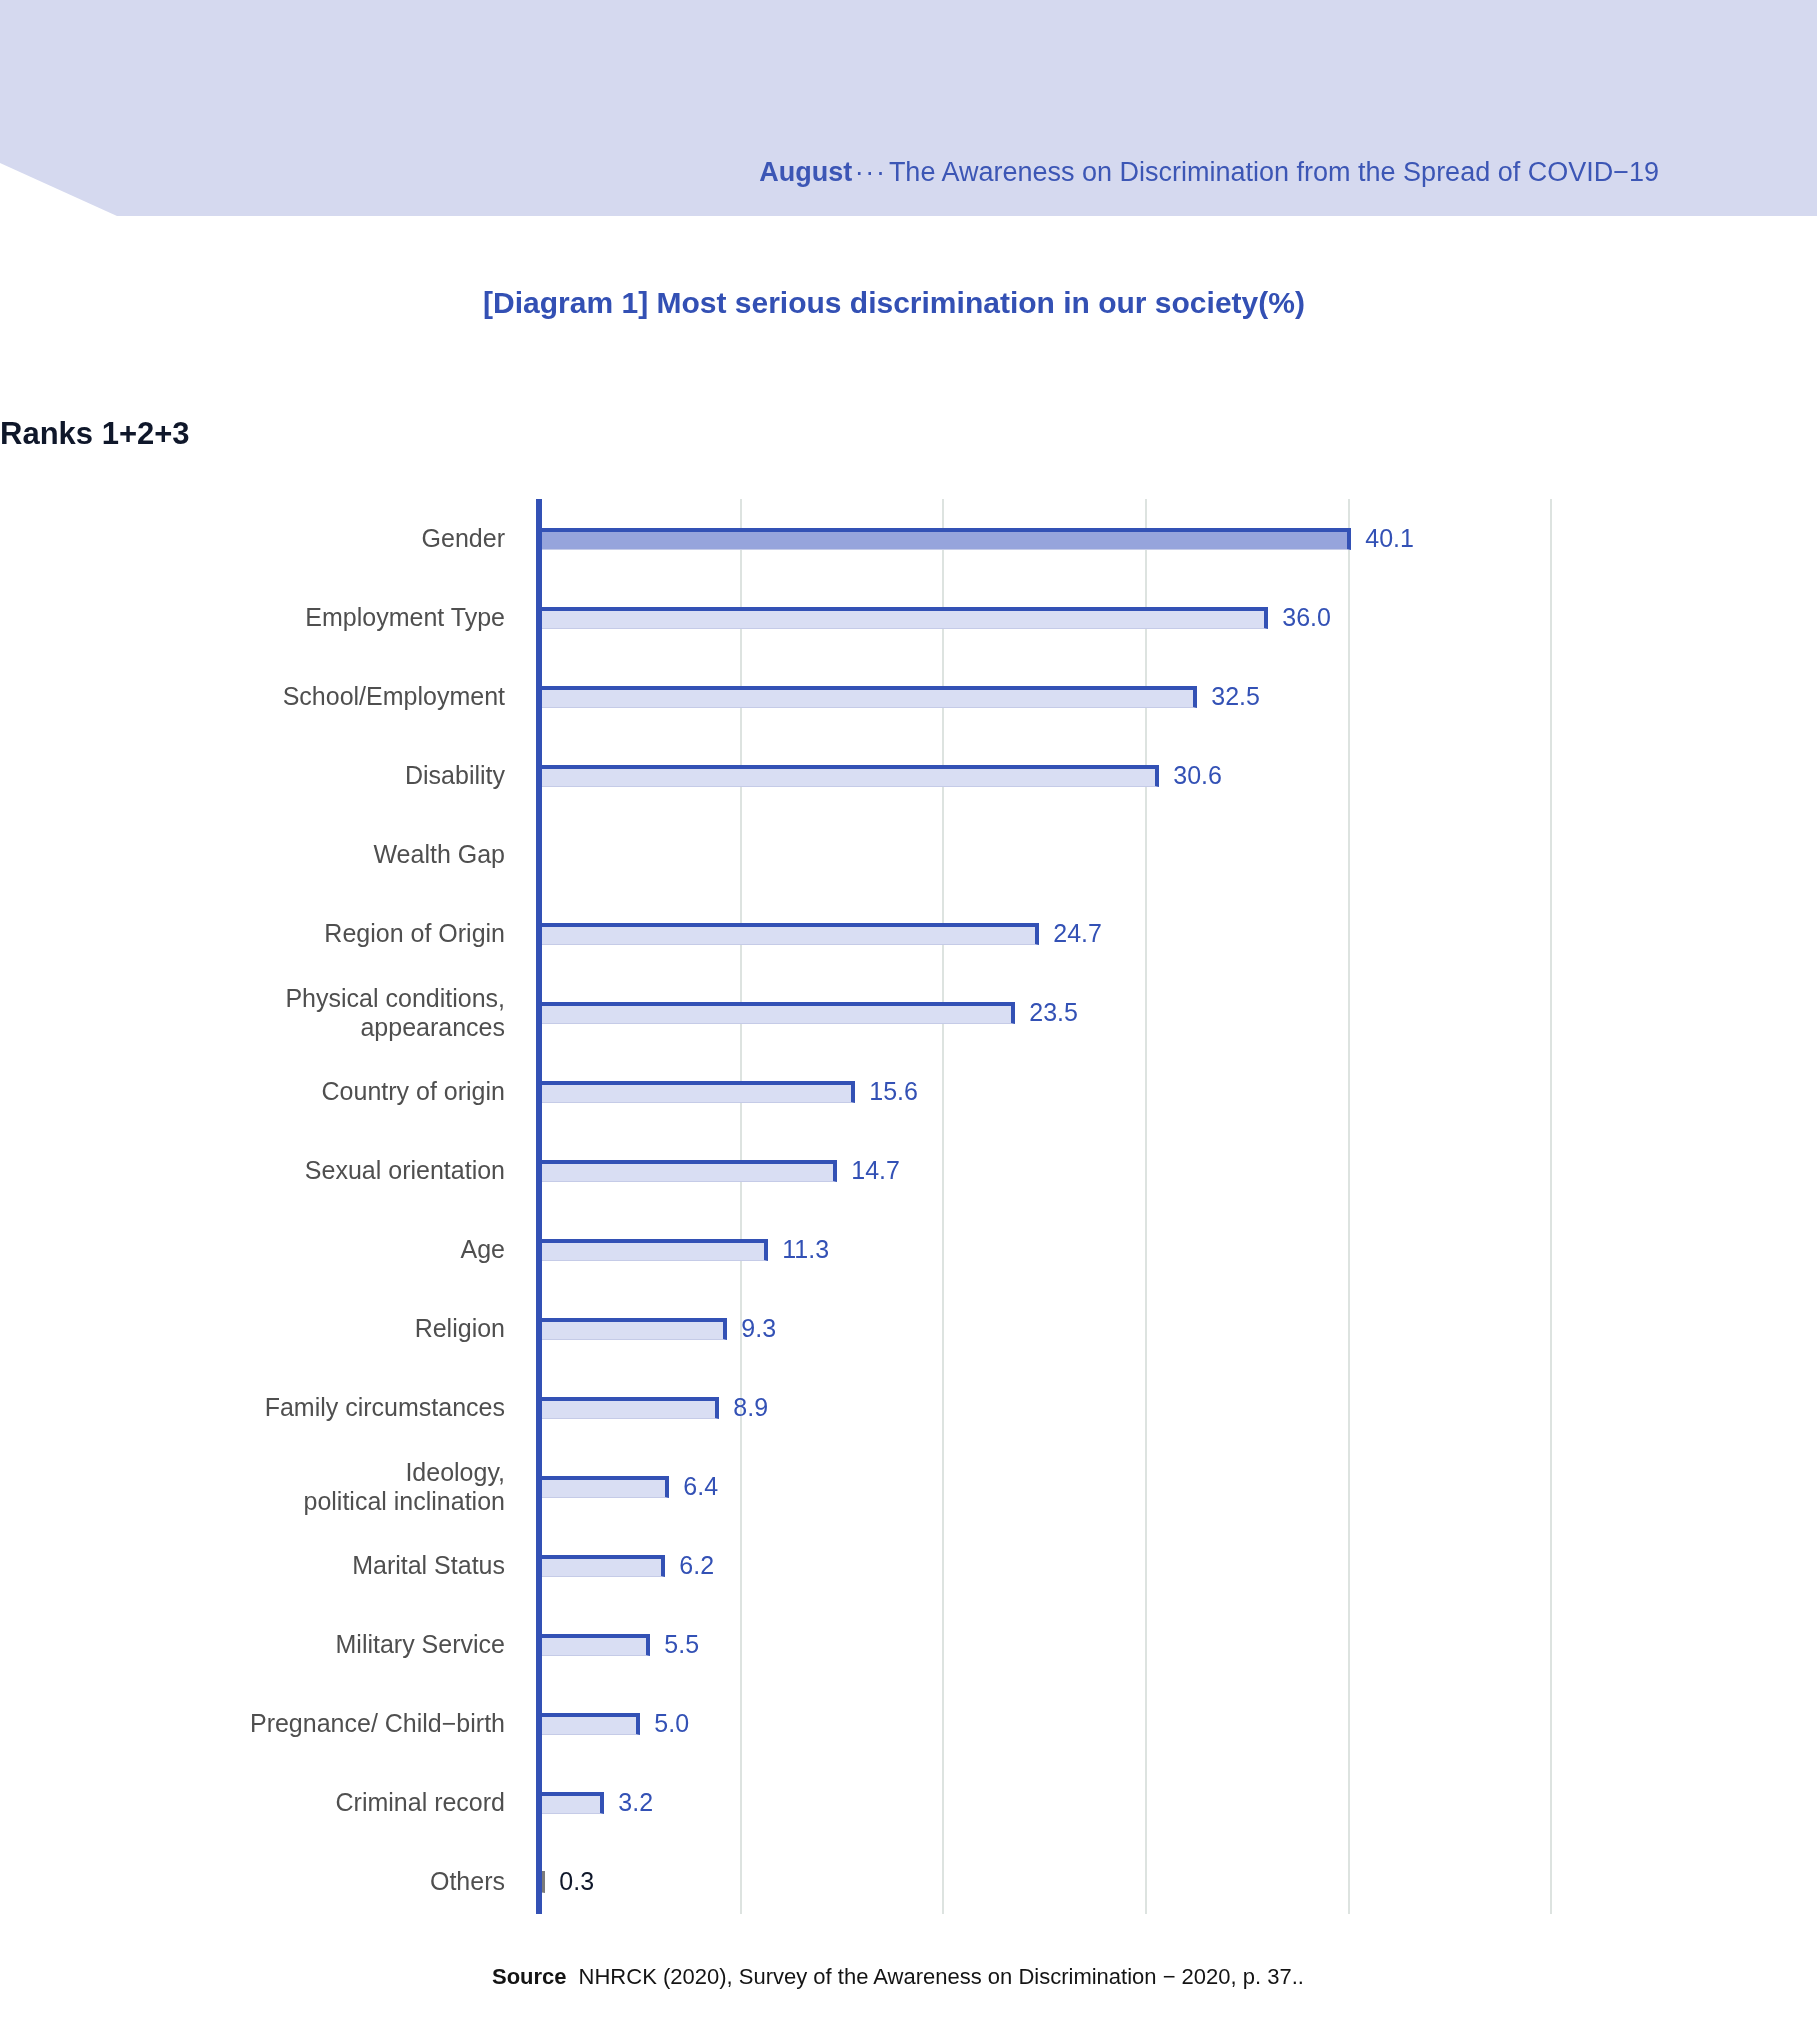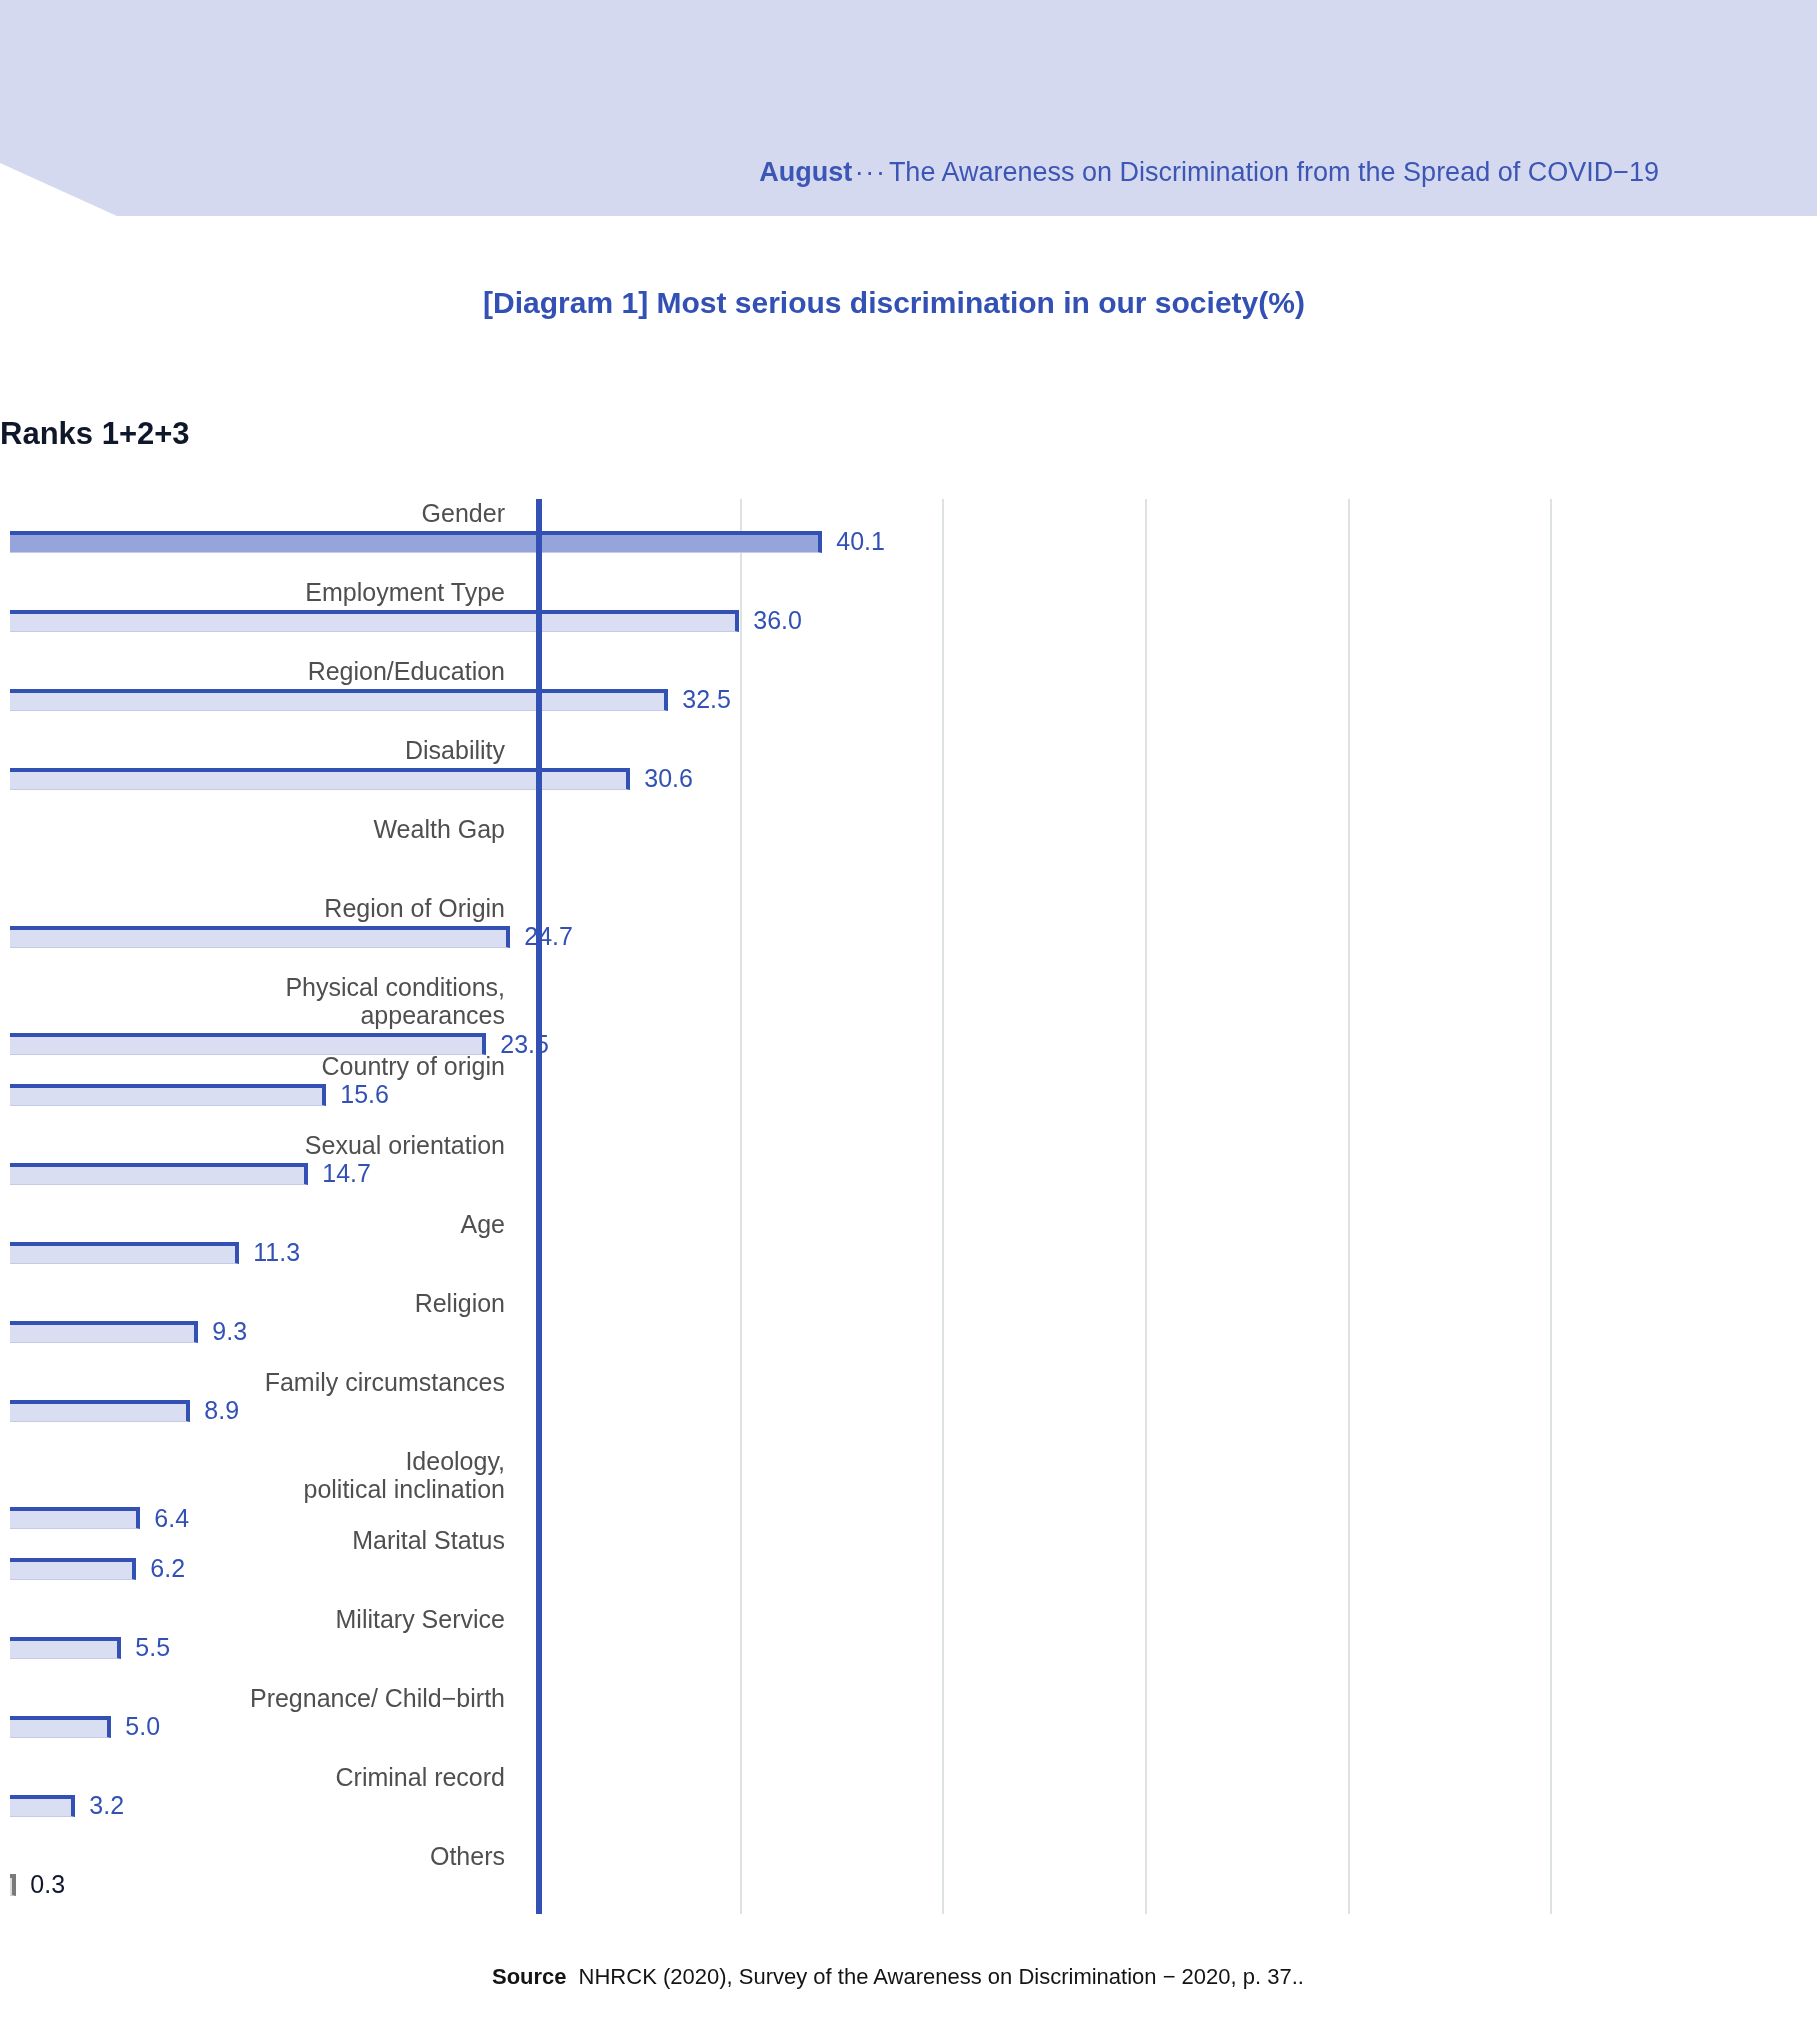--- a/index.html
+++ b/index.html
@@ -36,21 +36,21 @@
   
   .chart { position:absolute; top:499px; left:0; width:1818px; height:1415px; }
   .gridline {
     position:absolute; top:0; height:1415px; width:2.4px; background:#dde3e0;
   }
   .axis {
     position:absolute; left:536px; top:0; width:5.7px; height:1415px;
     background:#3351b5; z-index:3;
   }
   .rows { position:absolute; top:0; left:0; width:1818px; z-index:2; }
-  .row { height:79px; display:flex; align-items:flex-start;flex-direction:column; }
+  .row { height:79px; display:flex; align-items:center; }
   .row-label {
     flex:none; width:505px; padding-right:24px; text-align:right;
     font-size:25px; line-height:1.13; color:#4f4f4f; white-space:pre-line;
   }
   .row-track { flex:none; display:flex; align-items:center; margin-left:9.7px; }
   .bar {
     flex:none; height:17px; background:#d9def3;
     border-top:4px solid #3351b5; border-right:4px solid #3351b5;
     border-bottom:1.6px solid #c5cbe7;
   }
@@ -102,21 +102,21 @@
 
   <div class="row">
     <div class="row-label">Employment Type</div>
     <div class="row-track">
       <div class="bar" style="width: 725px;"></div>
       <div class="value">36.0</div>
     </div>
   </div>
 
   <div class="row">
-    <div class="row-label">Region/Education</div>
+    <div class="row-label">School/Employment</div>
     <div class="row-track">
       <div class="bar" style="width: 654px;"></div>
       <div class="value">32.5</div>
     </div>
   </div>
 
   <div class="row">
     <div class="row-label">Disability</div>
     <div class="row-track">
       <div class="bar" style="width: 616px;"></div>

